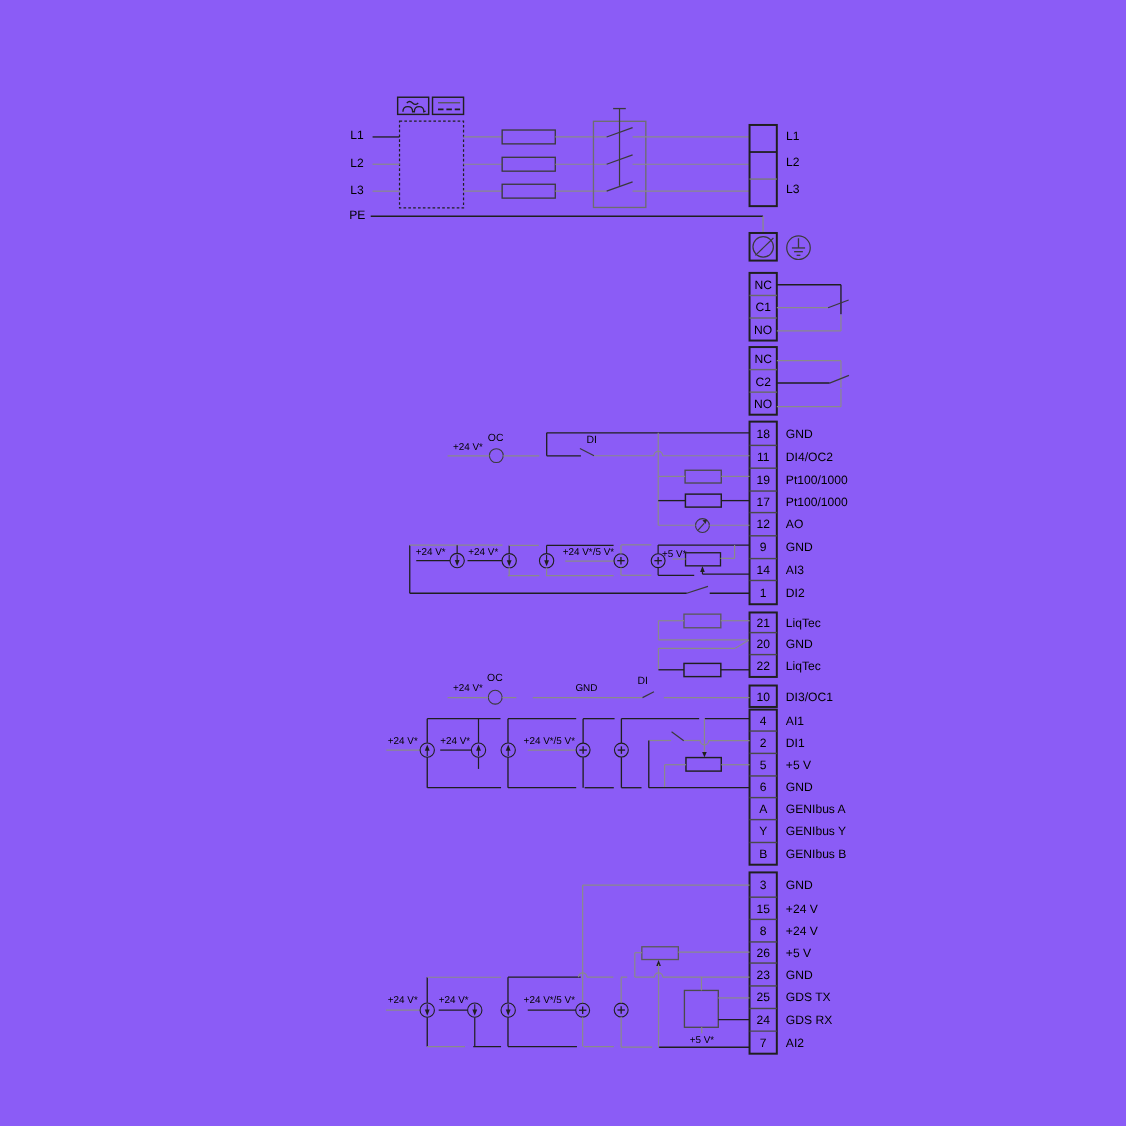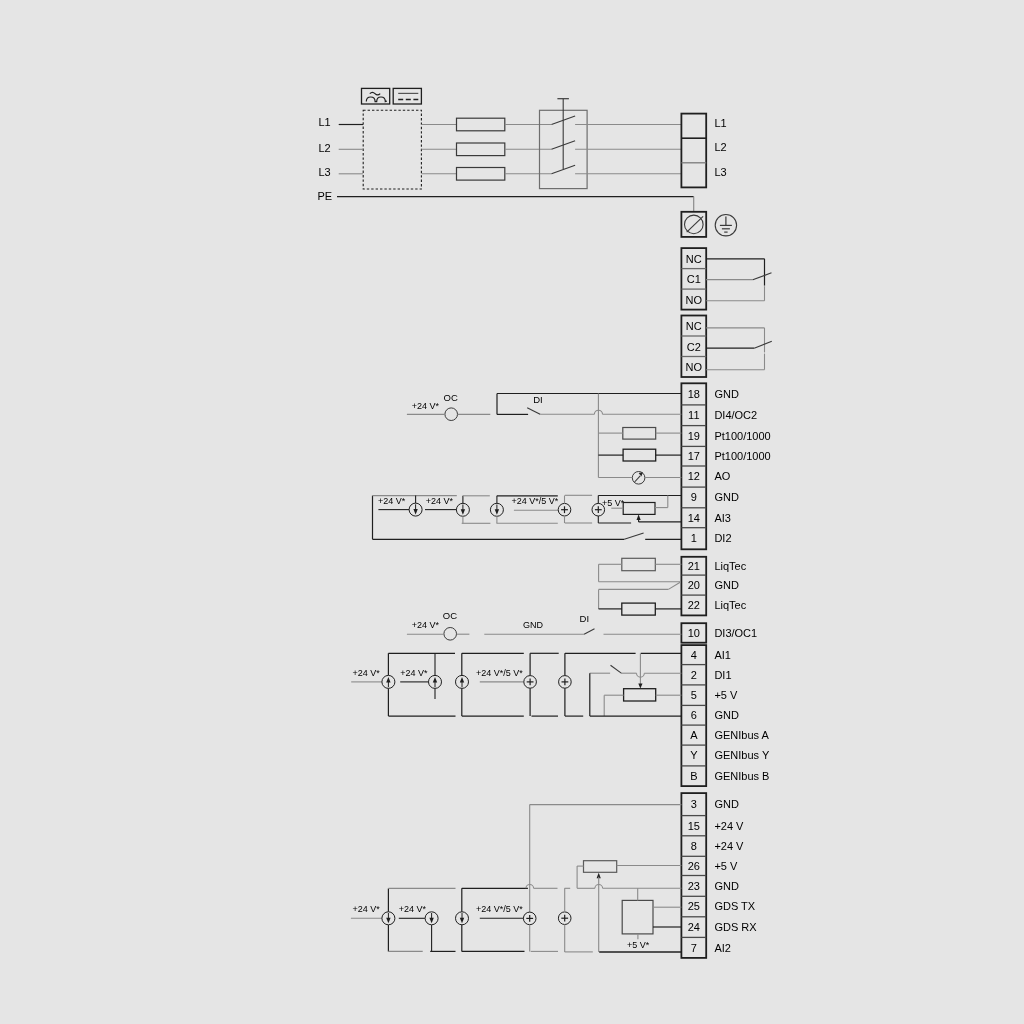--- a/index.html
+++ b/index.html
@@ -1,16 +1,16 @@
 <!DOCTYPE html>
 <html><head>
 <meta charset="utf-8">
 <style>
 html,body{margin:0;padding:0;background:#ffffff;}
-#c{position:relative;width:1024px;height:1024px;background:#e5e5e5;overflow:hidden;}
+#c{position:relative;width:1024px;height:1024px;background:#8b5cf6;overflow:hidden;}
 text{font-family:"Liberation Sans",sans-serif;}
 </style>
 </head>
 <body>
 <div id="c">
 <svg width="1024" height="1024" viewBox="0 0 1024 1024">
 <text x="318.5" y="126" font-size="11" text-anchor="start" fill="#000">L1</text>
 <text x="318.5" y="151.5" font-size="11" text-anchor="start" fill="#000">L2</text>
 <text x="318.5" y="176" font-size="11" text-anchor="start" fill="#000">L3</text>
 <text x="317.5" y="199.5" font-size="11" text-anchor="start" fill="#000">PE</text>

